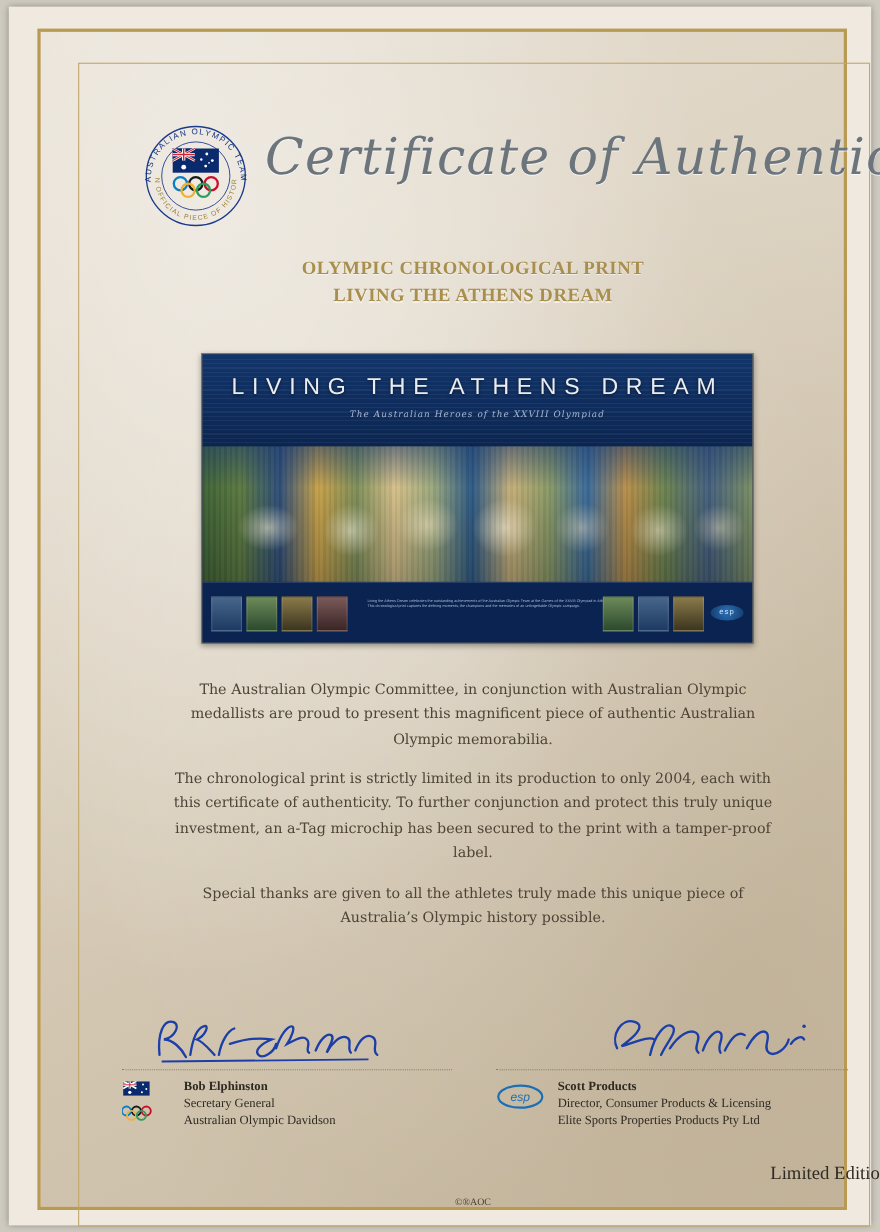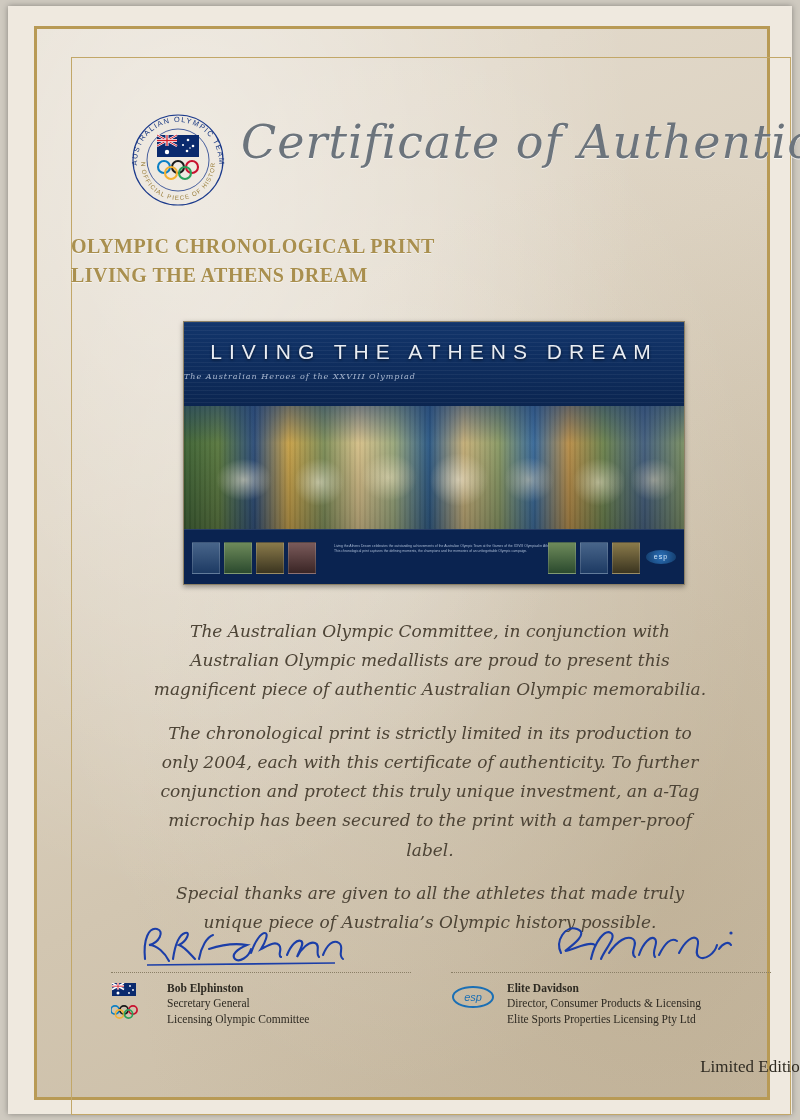--- a/index.html
+++ b/index.html
@@ -78,24 +78,24 @@
     letter-spacing: 1px;
     color: #6c747c;
     text-shadow: 0 1px 0 rgba(255,255,255,0.7);
     white-space: nowrap;
   }
 
   .product-title {
     position: absolute;
     left: 0; top: 175px;
     width: 718px;
-    text-align: left;
+    text-align: center;
     font-family: "Liberation Serif", serif;
     font-weight: bold;
-    font-size: 20px;
+    font-size: 17px;
     letter-spacing: 0.5px;
     color: #a98f4e;
     line-height: 1.45;
   }
   .product-title div { text-shadow: 0 1px 0 rgba(255,255,255,0.55); }
 
   
   .artwork {
     position: absolute;
     left: 112px; top: 264px;
@@ -120,21 +120,21 @@
     text-align: center;
     font-family: "Liberation Sans", sans-serif;
     font-size: 21px;
     letter-spacing: 7px;
     color: #e9edf3;
     text-shadow: 0 1px 3px rgba(0,0,0,0.6);
   }
   .art-sub {
     position: absolute;
     left: 0; top: 50px; width: 100%;
-    text-align: left;
+    text-align: center;
     font-family: "DejaVu Serif", serif;
     font-style: italic;
     font-size: 8px;
     letter-spacing: 1px;
     color: #b9c6dc;
     opacity: 0.9;
   }
   .art-photo {
     position: absolute;
     left: 0; top: 84px; width: 100%; height: 123px;
@@ -199,22 +199,21 @@
     text-align:center; line-height:14px; letter-spacing:1px;
   }
 
   
   .body-copy {
     position: absolute;
     left: 80px; top: 560px;
     width: 558px;
     color: #4d4436;
     font-family: "DejaVu Serif", serif;
-    font-style: italic;
-    font-size: 17px;
+    font-size: 13px;
     line-height: 1.72;
     text-align: center;
   }
   .body-copy p { margin: 0 0 14px 0; }
 
   
   .sig-block { position: absolute; top: 862px; left: 0; width: 584px; height: 140px; }
   .sig-left  { position: absolute; left: 40px;  top: 0; width: 300px; }
   .sig-right { position: absolute; left: 380px; top: 0; width: 320px; }
 
@@ -336,21 +335,21 @@
               <div class="thumb"></div>
               <div class="thumb t3"></div>
             </div>
             <div class="art-esp">esp</div>
           </div>
         </div>
 
         <div class="body-copy">
           <p>The Australian Olympic Committee, in conjunction with Australian Olympic medallists are proud to present this magnificent piece of authentic Australian Olympic memorabilia.</p>
           <p>The chronological print is strictly limited in its production to only 2004, each with this certificate of authenticity. To further conjunction and protect this truly unique investment, an a-Tag microchip has been secured to the print with a tamper-proof label.</p>
-          <p>Special thanks are given to all the athletes that made truly unique piece of Australia’s Olympic history possible.</p>
+          <p>Special thanks are given to all the athletes truly made this unique piece of Australia’s Olympic history possible.</p>
         </div>
 
         <div class="sig-block">
 
           <div class="sig-left">
             <div class="sig-ink">
               <svg width="220" height="52" viewBox="0 0 220 52" aria-hidden="true">
                 <g fill="none" stroke="#1b3ea8" stroke-width="2.1" stroke-linecap="round">
                   <path d="M6,40 C4,20 10,8 18,10 C26,12 20,24 10,26 C18,26 26,34 30,42"></path>
                   <path d="M34,40 C36,26 40,16 46,14 C52,12 48,22 40,26 C46,28 52,36 56,40"></path>
@@ -382,21 +381,21 @@
                     <circle cx="0" cy="-2" r="4.1" stroke="#1a1a1a"></circle>
                     <circle cx="9" cy="-2" r="4.1" stroke="#c8102e"></circle>
                     <circle cx="-4.5" cy="2" r="4.1" stroke="#f2b134"></circle>
                     <circle cx="4.5" cy="2" r="4.1" stroke="#29a05a"></circle>
                   </g>
                 </svg>
               </div>
               <div class="sig-text">
                 <div class="nm">Bob Elphinston</div>
                 <div>Secretary General</div>
-                <div>Licensing Olympic Committee</div>
+                <div>Australian Olympic Davidson</div>
               </div>
             </div>
           </div>
 
           <div class="sig-right">
             <div class="sig-ink r">
               <svg width="200" height="52" viewBox="0 0 200 52" aria-hidden="true">
                 <g fill="none" stroke="#1b3ea8" stroke-width="2.1" stroke-linecap="round">
                   <path d="M10,34 C4,22 14,6 26,10 C38,14 22,26 14,32 C24,30 38,22 44,26"></path>
                   <path d="M40,40 C44,22 54,10 60,14 C66,18 54,30 50,40"></path>
@@ -411,27 +410,28 @@
             </div>
             <div class="sig-line"></div>
             <div class="sig-rowflex">
               <div class="sig-logo">
                 <svg width="44" height="30" viewBox="0 0 44 30" aria-hidden="true">
                   <ellipse cx="22" cy="14" rx="20" ry="10" fill="none" stroke="#1a6fb5" stroke-width="2"></ellipse>
                   <text x="22" y="18" text-anchor="middle" font-family="Liberation Sans, sans-serif" font-size="11" font-style="italic" fill="#1a6fb5">esp</text>
                 </svg>
               </div>
               <div class="sig-text">
-                <div class="nm">Elite Davidson</div>
+                <div class="nm">Scott Products</div>
                 <div>Director, Consumer Products &amp; Licensing</div>
-                <div>Elite Sports Properties Licensing Pty Ltd</div>
+                <div>Elite Sports Properties Products Pty Ltd</div>
               </div>
             </div>
           </div>
 
         </div>
 
         <div class="limited">Limited Edition of 2004</div>
+        <div class="copyright">©®AOC</div>
 
       </div>
     </div>
   </div>
 </div>
 
 </body></html>

